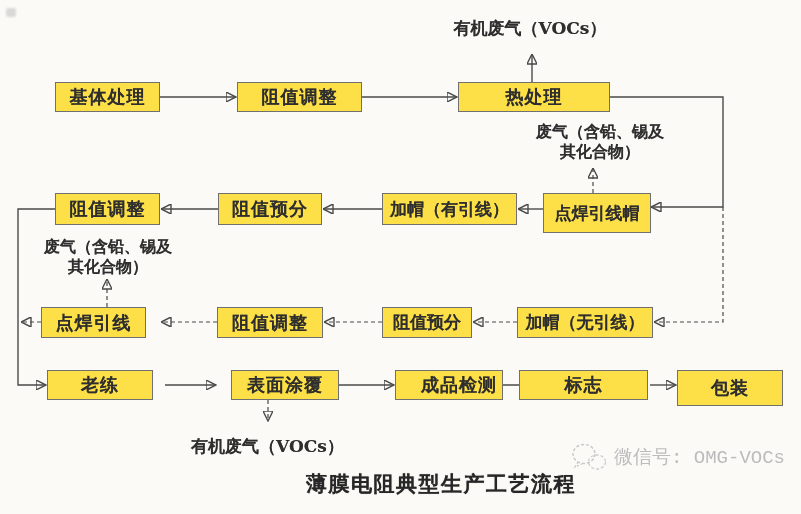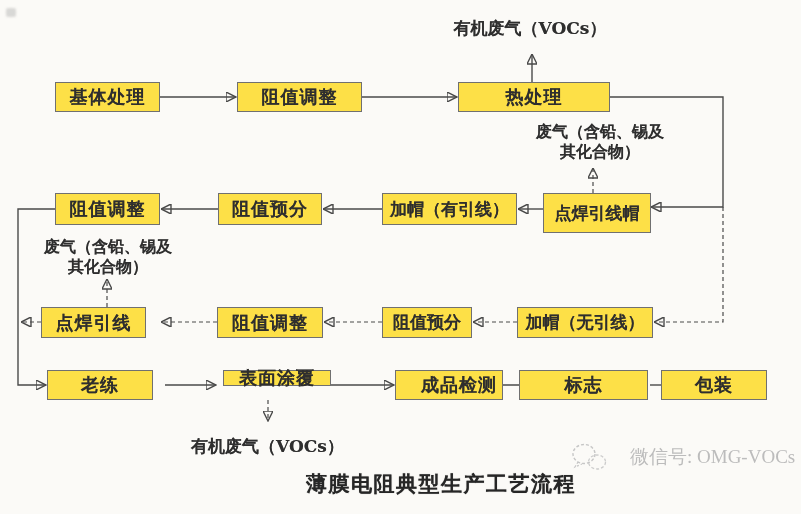--- a/index.html
+++ b/index.html
@@ -63,23 +63,23 @@
     font-size:21px;
     font-weight:700;
     color:#262626;
     letter-spacing:1.5px;
     text-shadow:0 0 0.7px rgba(30,30,30,.6);
     white-space:nowrap;
   }
   .watermark{
     position:absolute;
     left:571px;top:441px;
-    display:flex;align-items:center;gap:22px;
+    display:flex;align-items:center;gap:6px;
     color:var(--watermark);
-    font-family:Liberation Serif, serif;
+    font-family:Liberation Mono, monospace;
     font-size:19px;
     white-space:nowrap;
   }
   .smudge{
     position:absolute;left:6px;top:8px;width:10px;height:9px;
     background:#9a9a9a;opacity:.35;border-radius:2px;
     filter:blur(1px);
   }
 </style>
 </head>
@@ -130,24 +130,24 @@
   <div class="node" style="left:218px;top:193px;width:104px;height:32px;">阻值预分</div>
   <div class="node small" style="left:382px;top:193px;width:135px;height:32px;">加帽（有引线）</div>
   <div class="node small" style="left:543px;top:193px;width:108px;height:40px;">点焊引线帽</div>
 
   <div class="node" style="left:41px;top:307px;width:105px;height:31px;">点焊引线</div>
   <div class="node" style="left:217px;top:307px;width:106px;height:31px;">阻值调整</div>
   <div class="node small" style="left:382px;top:307px;width:90px;height:31px;">阻值预分</div>
   <div class="node small" style="left:517px;top:307px;width:136px;height:31px;">加帽（无引线）</div>
 
   <div class="node" style="left:47px;top:370px;width:106px;height:30px;">老练</div>
-  <div class="node" style="left:223px;top:370px;width:108px;height:16px;">表面涂覆</div>
+  <div class="node" style="left:231px;top:370px;width:108px;height:30px;">表面涂覆</div>
   <div class="node" style="left:395px;top:370px;width:108px;height:30px;padding-left:20px;">成品检测</div>
   <div class="node" style="left:519px;top:370px;width:129px;height:30px;">标志</div>
-  <div class="node" style="left:661px;top:370px;width:106px;height:30px;">包装</div>
+  <div class="node" style="left:677px;top:370px;width:106px;height:36px;">包装</div>
 
   <div class="emission" style="left:425px;top:18px;width:210px;font-size:17px;">有机废气（VOCs）</div>
 
   <div class="emission" style="left:505px;top:122px;width:190px;">
     <div>废气（含铅、锡及</div>
     <div>其化合物）</div>
   </div>
 
   <div class="emission" style="left:20px;top:237px;width:176px;">
     <div>废气（含铅、锡及</div>

